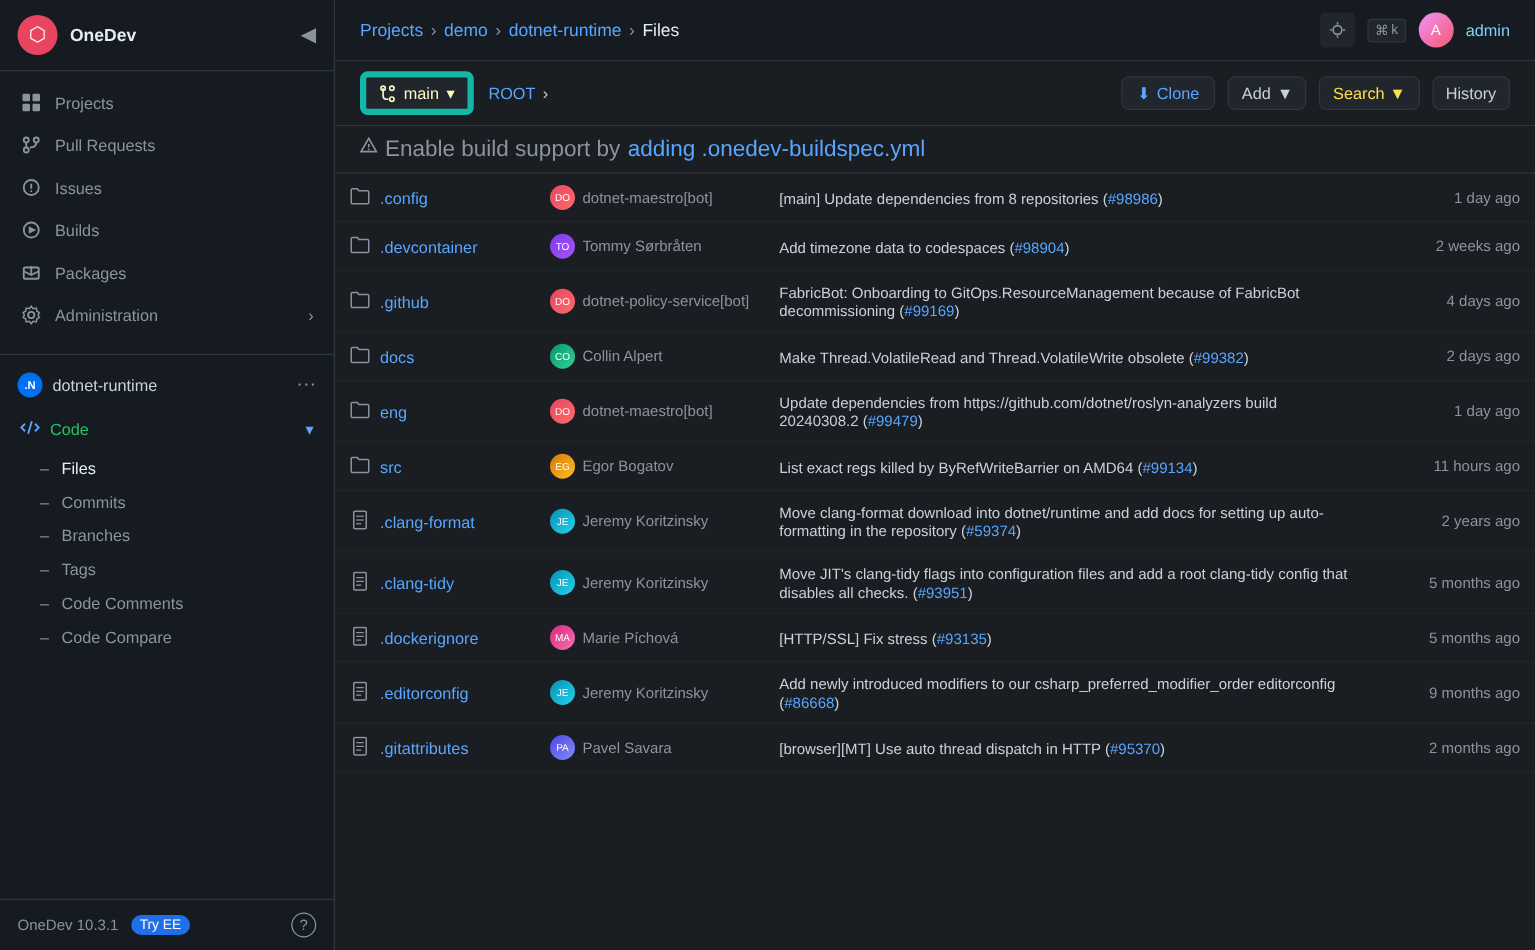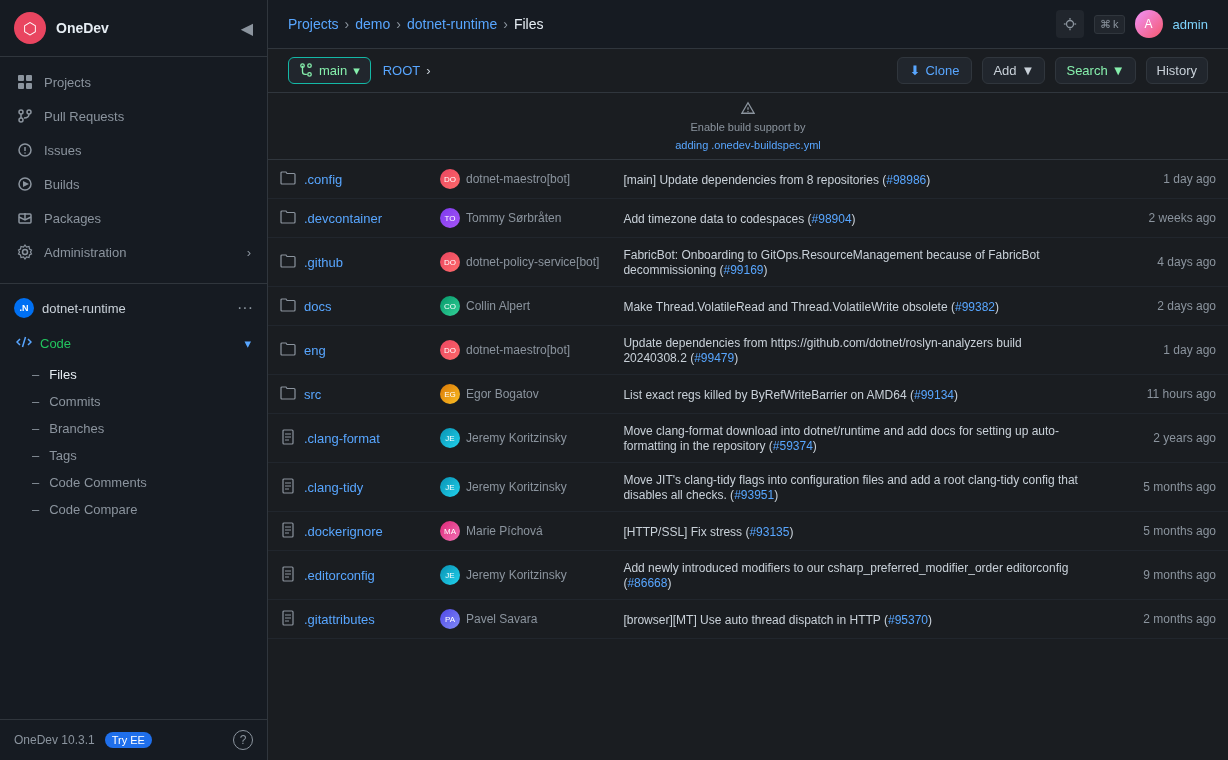--- a/index.html
+++ b/index.html
@@ -49,33 +49,33 @@
     .breadcrumb-sep { color: #8b949e; }
     .breadcrumb-current { color: #e6edf3; font-weight: 500; }
     .topbar-actions { display: flex; align-items: center; gap: 10px; }
     .topbar-icon { width: 28px; height: 28px; background: #21262d; border-radius: 4px; display: flex; align-items: center; justify-content: center; cursor: pointer; color: #8b949e; font-size: 12px; }
     .user-avatar { width: 28px; height: 28px; border-radius: 50%; background: linear-gradient(135deg, #f093fb, #f5576c); display: flex; align-items: center; justify-content: center; font-size: 12px; color: white; cursor: pointer; }
     .admin-text { color: #7dd3fc; font-size: 13px; cursor: pointer; }
     .kbd-shortcut { background: #21262d; border: 1px solid #30363d; border-radius: 3px; padding: 2px 5px; font-size: 11px; color: #8b949e; display: flex; align-items: center; gap: 2px; }
 
     
     .repo-toolbar { background: #1a1d21; border-bottom: 1px solid #30363d; padding: 8px 20px; display: flex; align-items: center; justify-content: space-between; }
-    .branch-selector { display: flex; gap: 6px; background: #21262d; border: 1px solid #14b8a6; border-radius: 6px; padding: 5px 10px; cursor: pointer; color: #86efac; font-size: 13px; }
+    .branch-selector { display: flex; align-items: center; gap: 6px; background: #21262d; border: 5px solid #14b8a6; border-radius: 6px; padding: 5px 10px; cursor: pointer; color: #fef9c3; font-size: 13px; }
     .root-breadcrumb { display: flex; align-items: center; gap: 6px; color: #c9d1d9; font-size: 13px; }
     .root-text { color: #58a6ff; cursor: pointer; }
     .toolbar-right { display: flex; align-items: center; gap: 10px; }
     .clone-btn { background: #21262d; border: 1px solid #30363d; border-radius: 6px; padding: 5px 12px; color: #c9d1d9; cursor: pointer; display: flex; align-items: center; gap: 5px; font-size: 13px; }
     .clone-btn .download-icon { color: #58a6ff; }
     .clone-text { color: #58a6ff; font-weight: 500; }
     .add-btn { background: #21262d; border: 1px solid #30363d; border-radius: 6px; padding: 5px 10px; color: #c9d1d9; cursor: pointer; display: flex; align-items: center; gap: 5px; font-size: 13px; }
-    .search-btn { background: #21262d; border: 1px solid #30363d; border-radius: 6px; padding: 5px 10px; color: #86efac; cursor: pointer; display: flex; align-items: center; gap: 4px; font-size: 13px; }
+    .search-btn { background: #21262d; border: 1px solid #30363d; border-radius: 6px; padding: 5px 10px; color: #fde047; cursor: pointer; display: flex; align-items: center; gap: 4px; font-size: 13px; }
     .history-btn { background: #21262d; border: 1px solid #30363d; border-radius: 6px; padding: 5px 10px; color: #c9d1d9; cursor: pointer; font-size: 13px; }
 
     
-    .build-notice { padding: 8px 20px; background: #1a1d21; border-bottom: 1px solid #30363d; display: flex; align-items: center; gap: 6px; font-size: 11px; color: #8b949e; flex-direction: column; }
+    .build-notice { padding: 8px 20px; background: #1a1d21; border-bottom: 1px solid #30363d; display: flex; gap: 6px; font-size: 18px; color: #8b949e; }
     .build-notice a { color: #58a6ff; text-decoration: none; }
 
     
     .file-table-wrapper { flex: 1; overflow-y: auto; }
     .file-table { width: 100%; border-collapse: collapse; }
     .file-table tr { border-bottom: 1px solid #21262d; }
     .file-table td { padding: 9px 12px; vertical-align: middle; }
     .file-name-cell { display: flex; align-items: center; gap: 8px; }
     .file-name-cell a { color: #58a6ff; text-decoration: none; cursor: pointer; }
     .folder-icon { color: #8b949e; font-size: 14px; }

